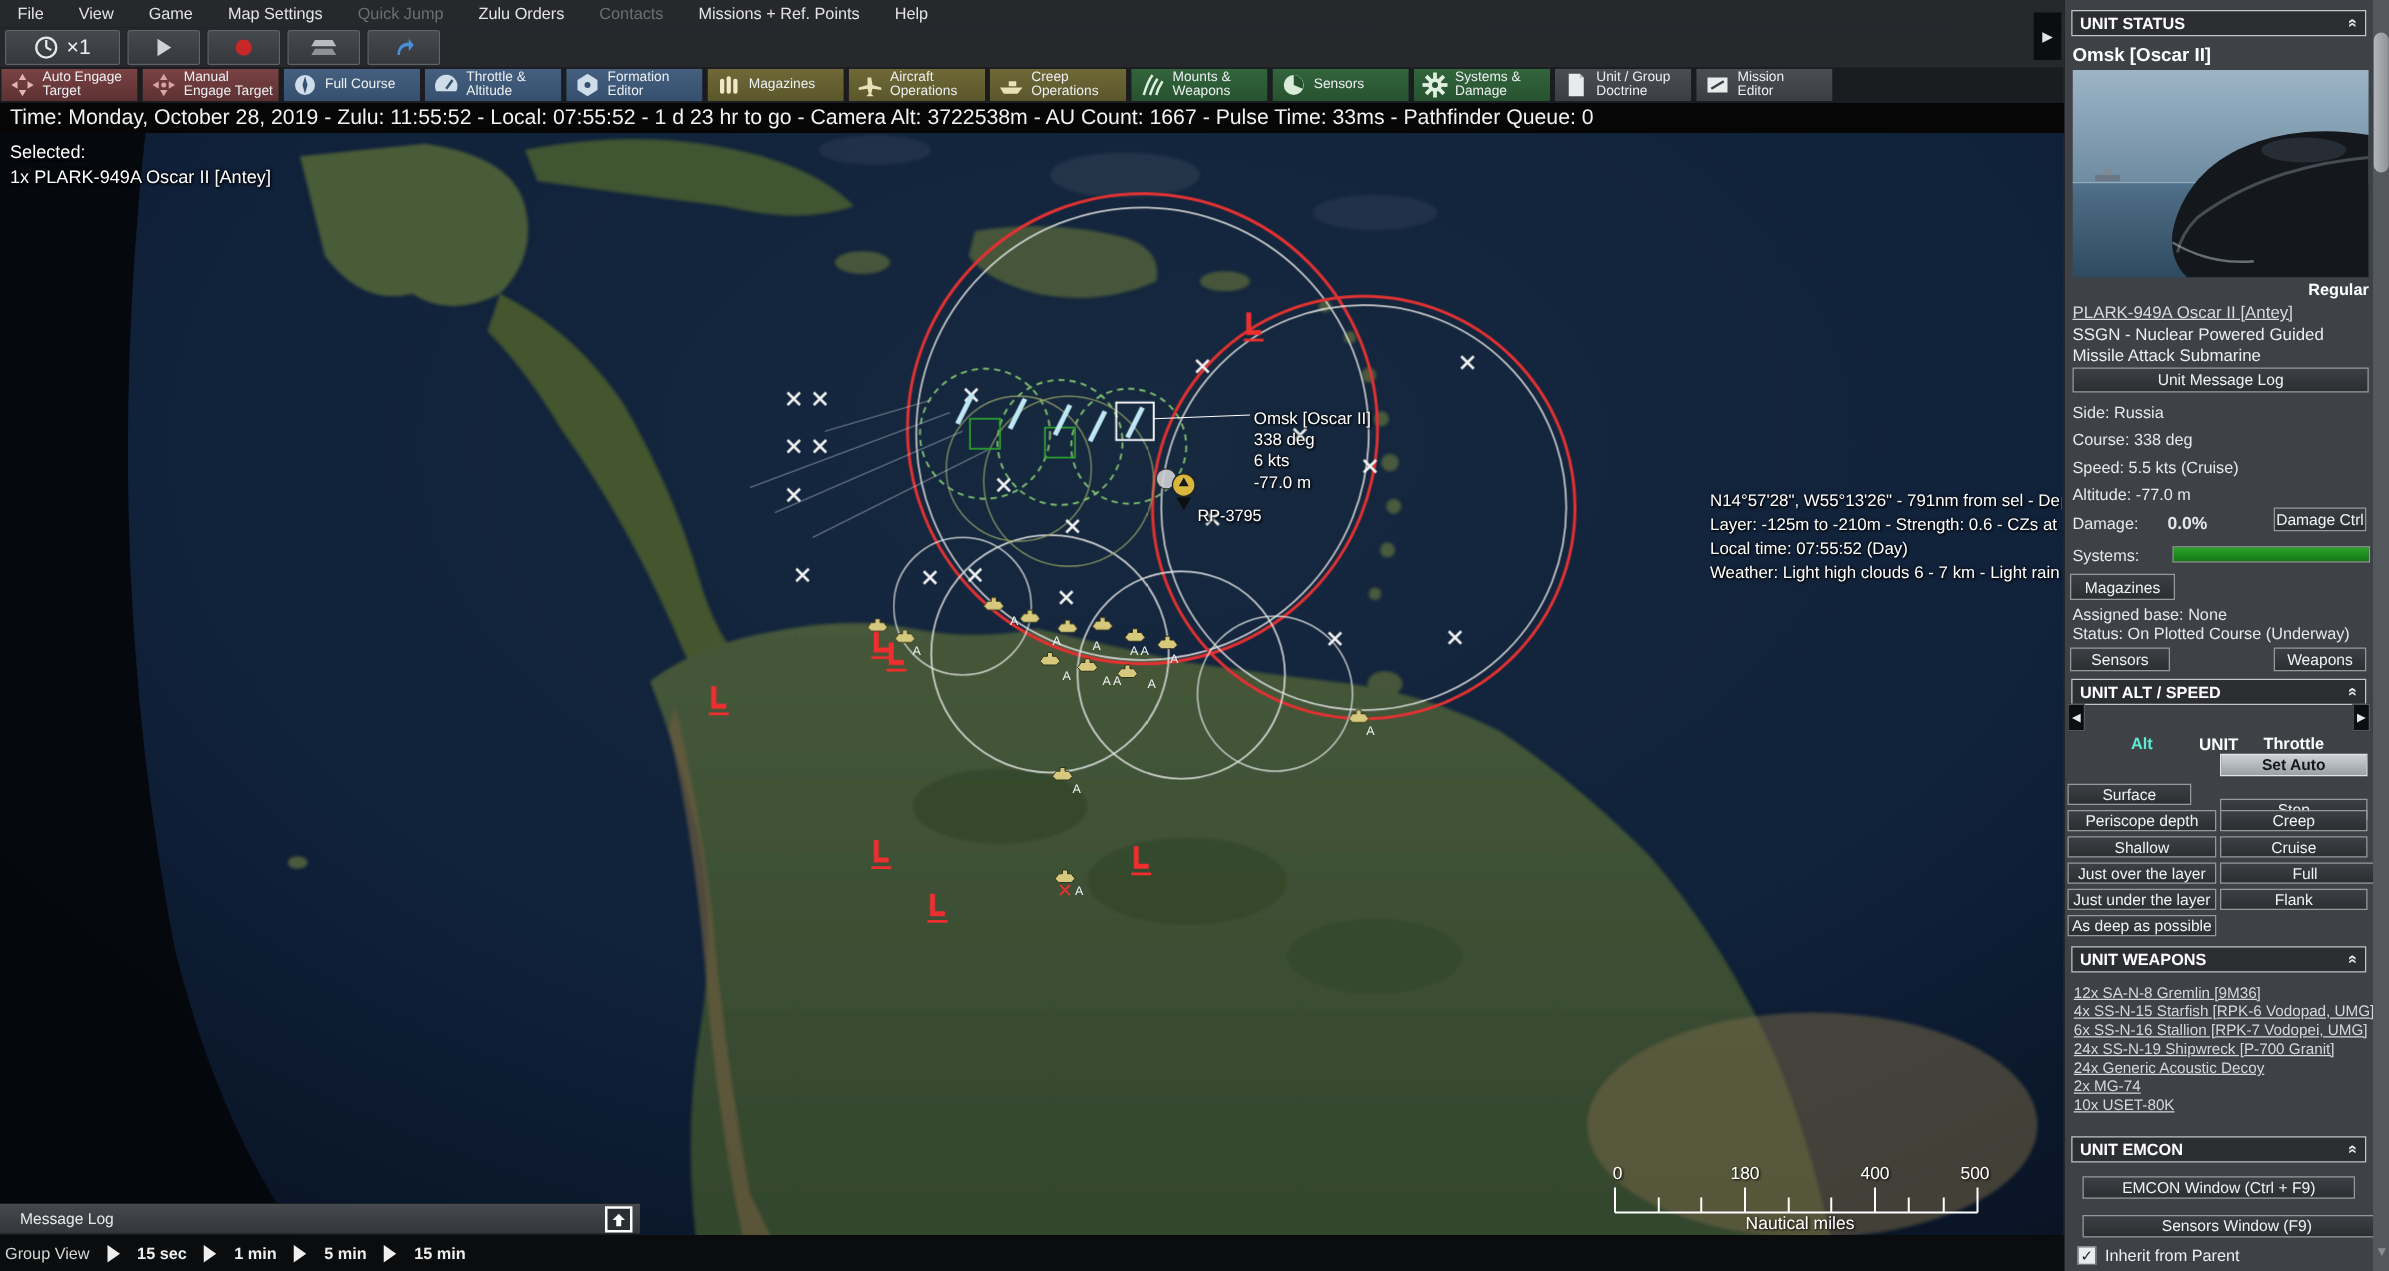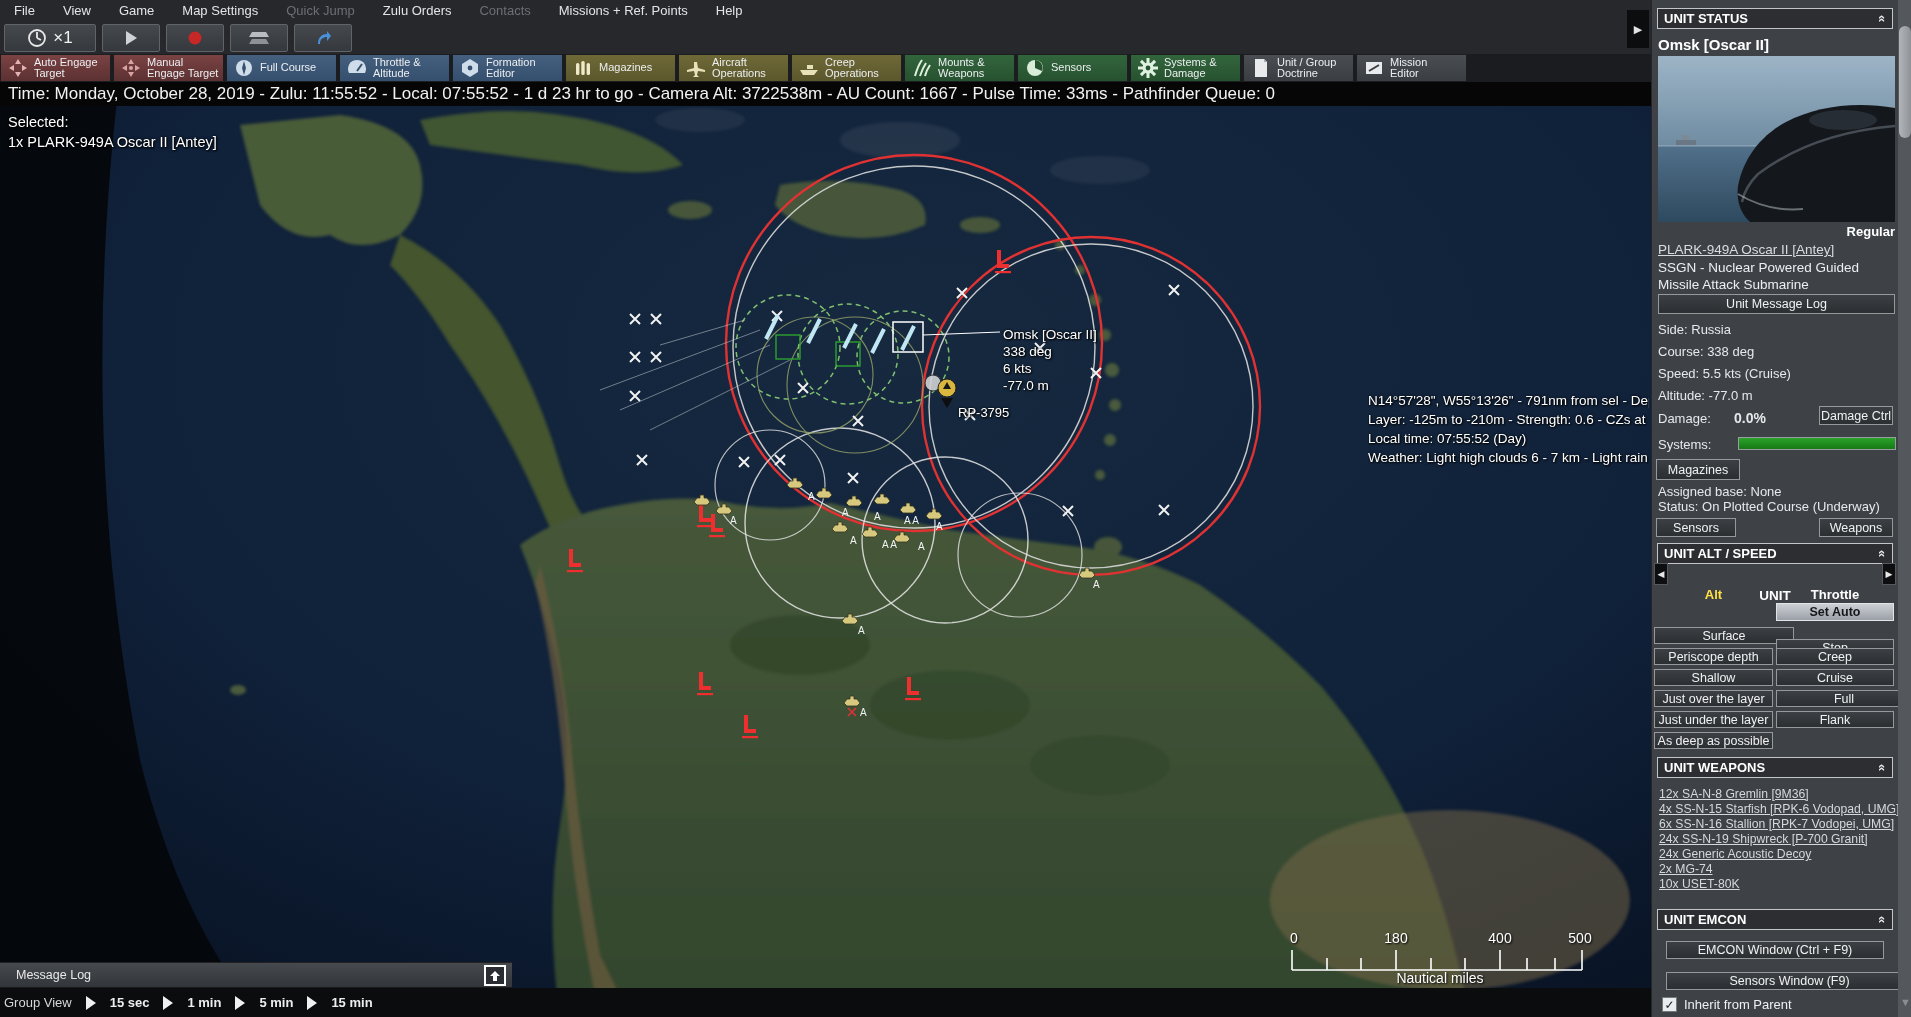--- a/index.html
+++ b/index.html
@@ -604,26 +604,26 @@
     <div class="sb-btn" style="left:4px;top:518px;width:80px;height:19px;">Sensors</div>
     <div class="sb-btn" style="left:167px;top:518px;width:74px;height:19px;">Weapons</div>
 
     <div class="panel-hdr" style="top:543px;">
       <span>UNIT ALT / SPEED</span>
       <span class="chev">«</span>
     </div>
     <div class="navsq" style="left:2px;top:563px;">◀</div>
     <div class="navsq" style="left:230px;top:563px;">▶</div>
     <div class="abs" style="left:20px;top:565px;width:206px;text-align:center;font-weight:bold;font-size:13.5px;color:#fff;margin-top:23px;">UNIT</div>
-    <div class="abs" style="left:2px;top:587px;width:119px;text-align:center;font-weight:bold;color:#fde047;">Alt</div>
+    <div class="abs" style="left:2px;top:587px;width:119px;text-align:center;font-weight:bold;color:#5eead4;">Alt</div>
     <div class="abs" style="left:124px;top:587px;width:118px;text-align:center;font-weight:bold;color:#fff;">Throttle</div>
 
     <div class="sb-btn setauto" style="left:124px;top:603px;width:118px;height:18px;">Set Auto</div>
 
-    <div class="sb-btn" style="left:2px;top:627px;width:140px;height:17px;">Surface</div>
+    <div class="sb-btn" style="left:2px;top:627px;width:99px;height:17px;">Surface</div>
     <div class="sb-btn" style="left:2px;top:648px;width:119px;height:17px;">Periscope depth</div>
     <div class="sb-btn" style="left:2px;top:669px;width:119px;height:17px;">Shallow</div>
     <div class="sb-btn" style="left:2px;top:690px;width:119px;height:17px;">Just over the layer</div>
     <div class="sb-btn" style="left:2px;top:711px;width:119px;height:17px;">Just under the layer</div>
     <div class="sb-btn" style="left:2px;top:732px;width:119px;height:17px;">As deep as possible</div>
 
     <div class="sb-btn" style="left:124px;top:627px;width:118px;height:17px;margin-top:12px;">Stop</div>
     <div class="sb-btn" style="left:124px;top:648px;width:118px;height:17px;">Creep</div>
     <div class="sb-btn" style="left:124px;top:669px;width:118px;height:17px;">Cruise</div>
     <div class="sb-btn" style="left:124px;top:690px;width:136px;height:17px;">Full</div>

